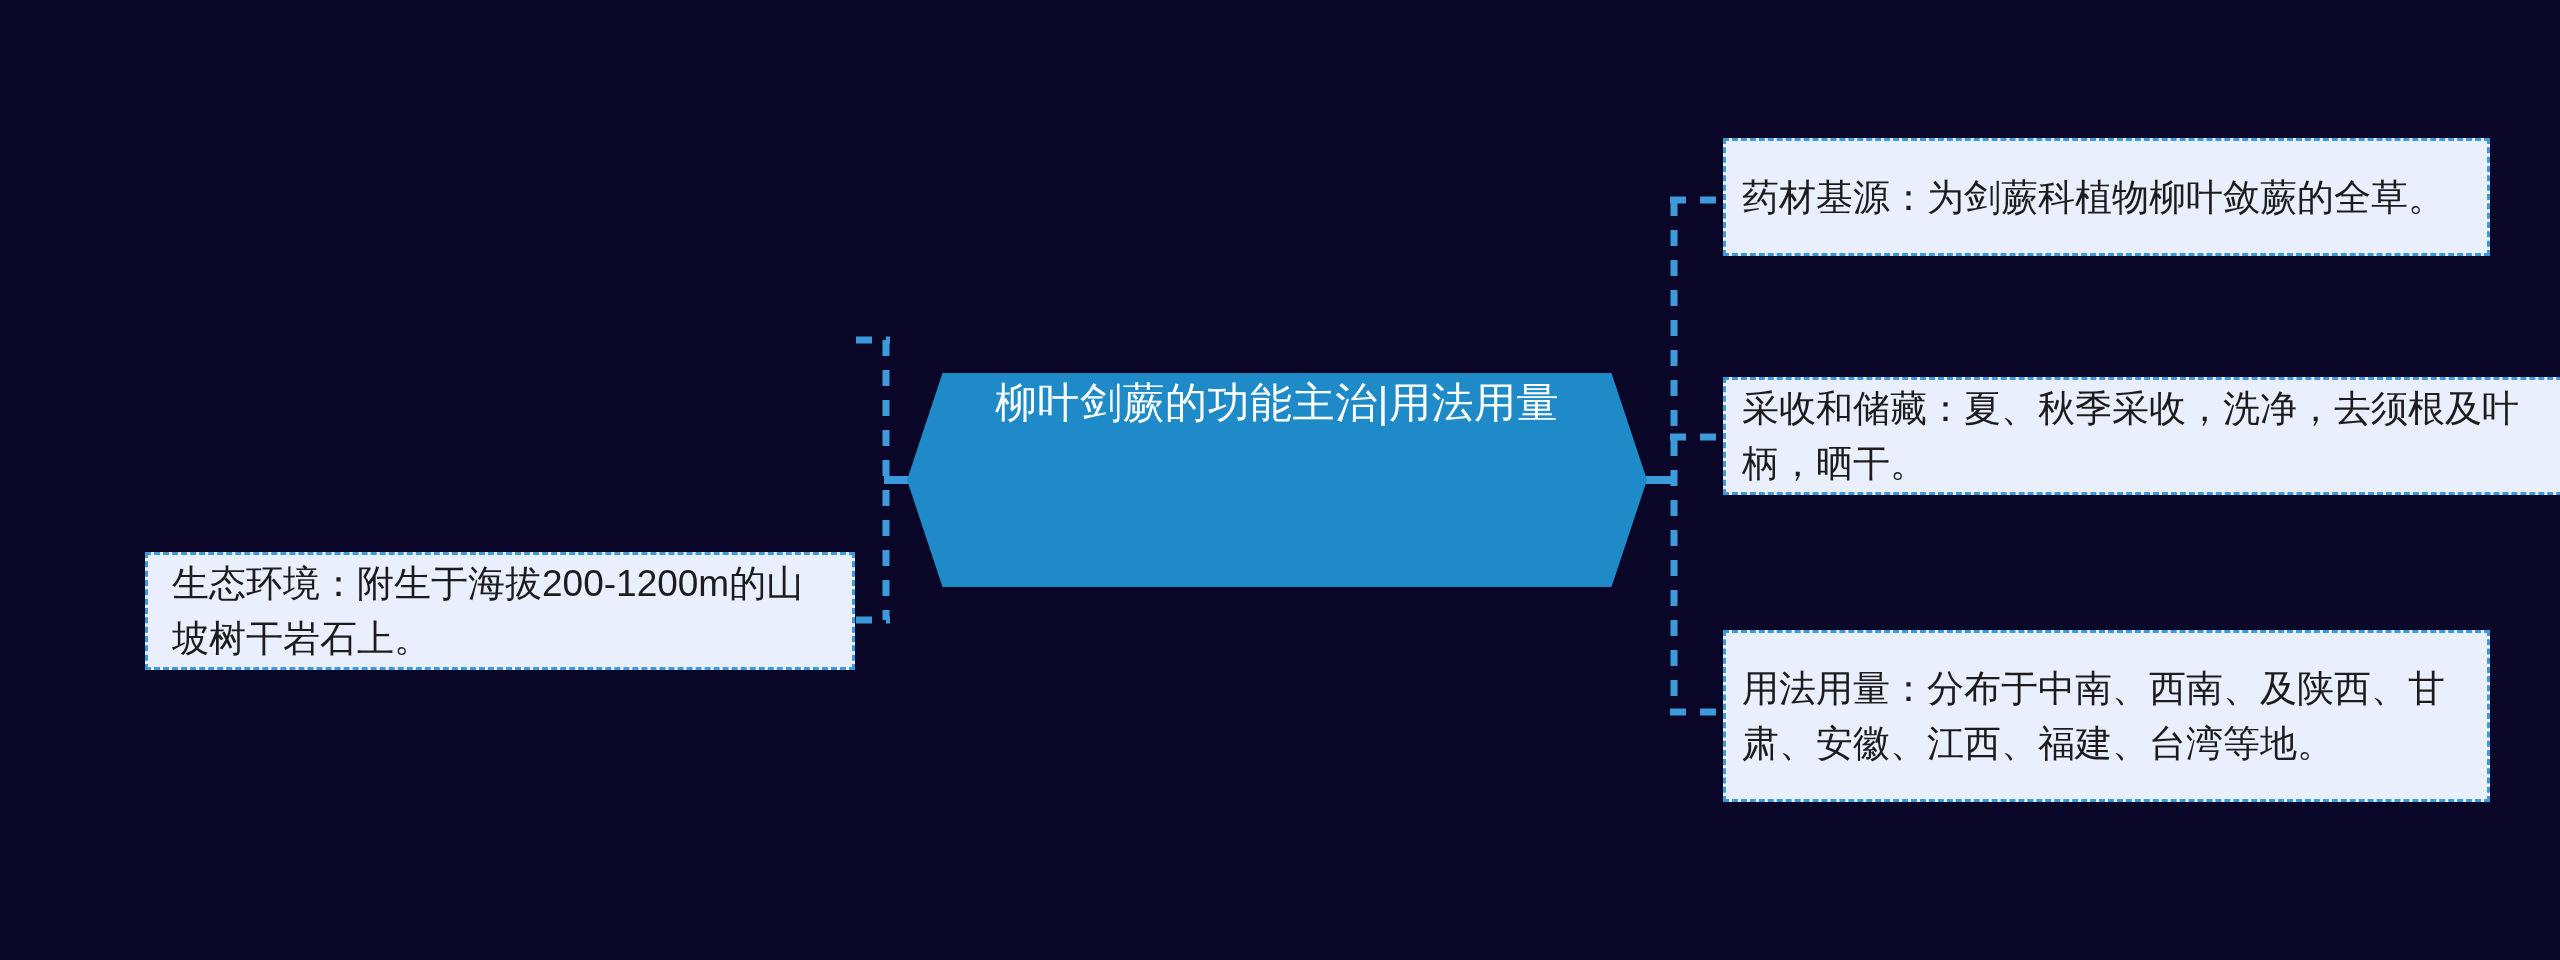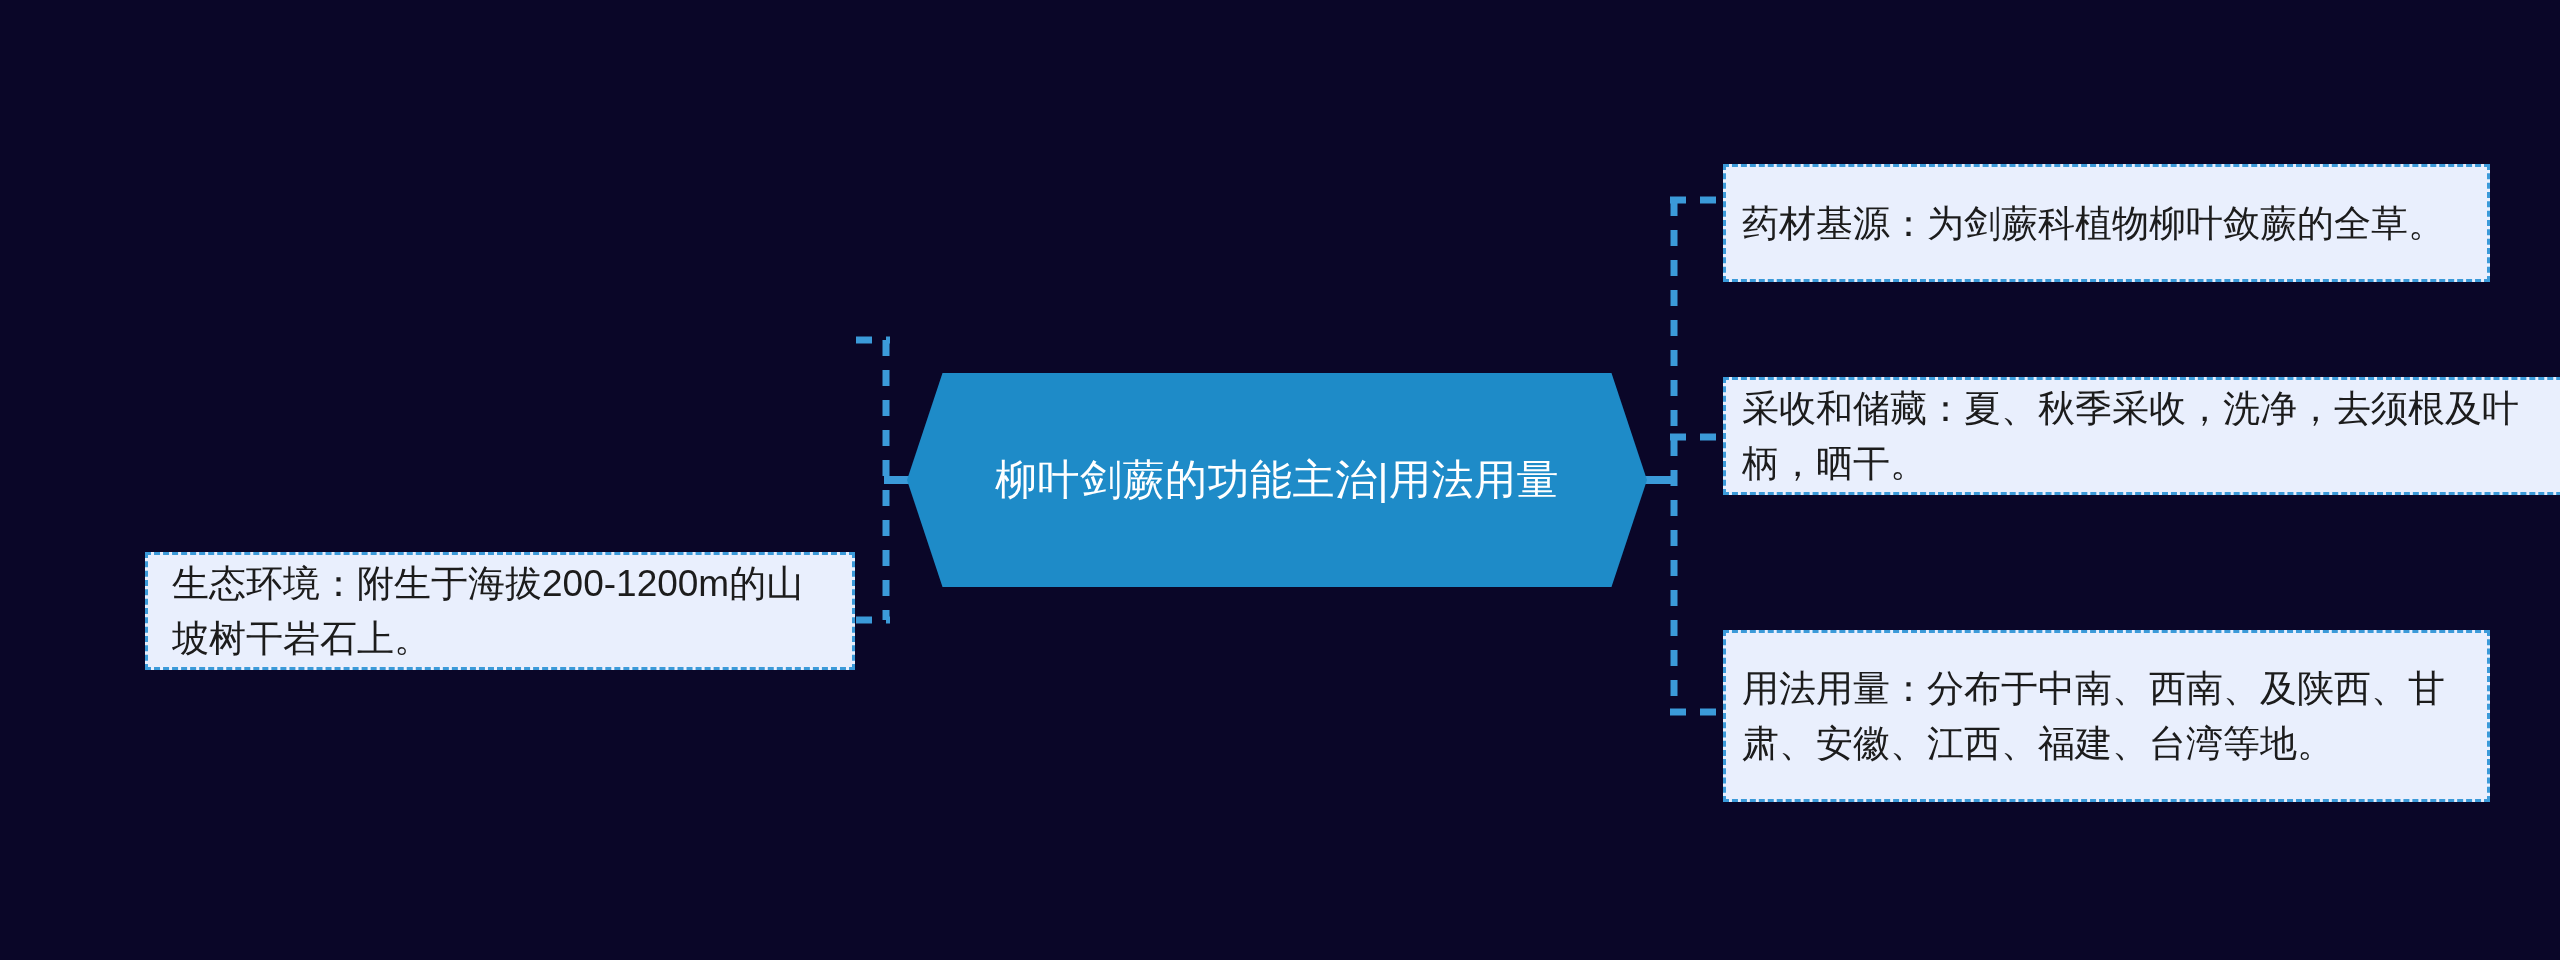--- a/index.html
+++ b/index.html
@@ -35,21 +35,20 @@
   .center-node {
     position: absolute;
     left: 907px;
     top: 373px;
     width: 740px;
     height: 214px;
     background: #1e8bc8;
     -webkit-clip-path: polygon(0% 50%, 4.8% 0%, 95.2% 0%, 100% 50%, 95.2% 100%, 4.8% 100%);
     clip-path: polygon(0% 50%, 4.8% 0%, 95.2% 0%, 100% 50%, 95.2% 100%, 4.8% 100%);
     display: flex;
-    align-items: center;
     justify-content: center;
     box-sizing: border-box;
     padding: 0 70px;
   }
   .center-node .center-label {
     color: #ffffff;
     font-size: 42px;
     line-height: 60px;
     text-align: center;
     letter-spacing: 0.5px;
@@ -73,21 +72,21 @@
     word-break: break-all;
     width: 100%;
     box-sizing: border-box;
   }
 
   
   #leaf-latin-name  { left: 145px;  top: 199px; width: 710px; height: 172px; }
   #leaf-ecology     { left: 145px;  top: 552px; width: 710px; height: 118px; padding-left: 8px; }
 
   
-  #leaf-source      { left: 1723px; top: 138px; width: 767px; height: 118px; margin-top: 26px; }
+  #leaf-source      { left: 1723px; top: 138px; width: 767px; height: 118px; }
   #leaf-harvest     { left: 1723px; top: 377px; width: 884px; height: 118px; }
   #leaf-distribution{ left: 1723px; top: 630px; width: 767px; height: 172px; }
 </style>
 </head>
 <body>
 
 <div id="canvas">
 
   <svg id="wires" viewBox="0 0 2560 960" width="2560" height="960" xmlns="http://www.w3.org/2000/svg">
 

